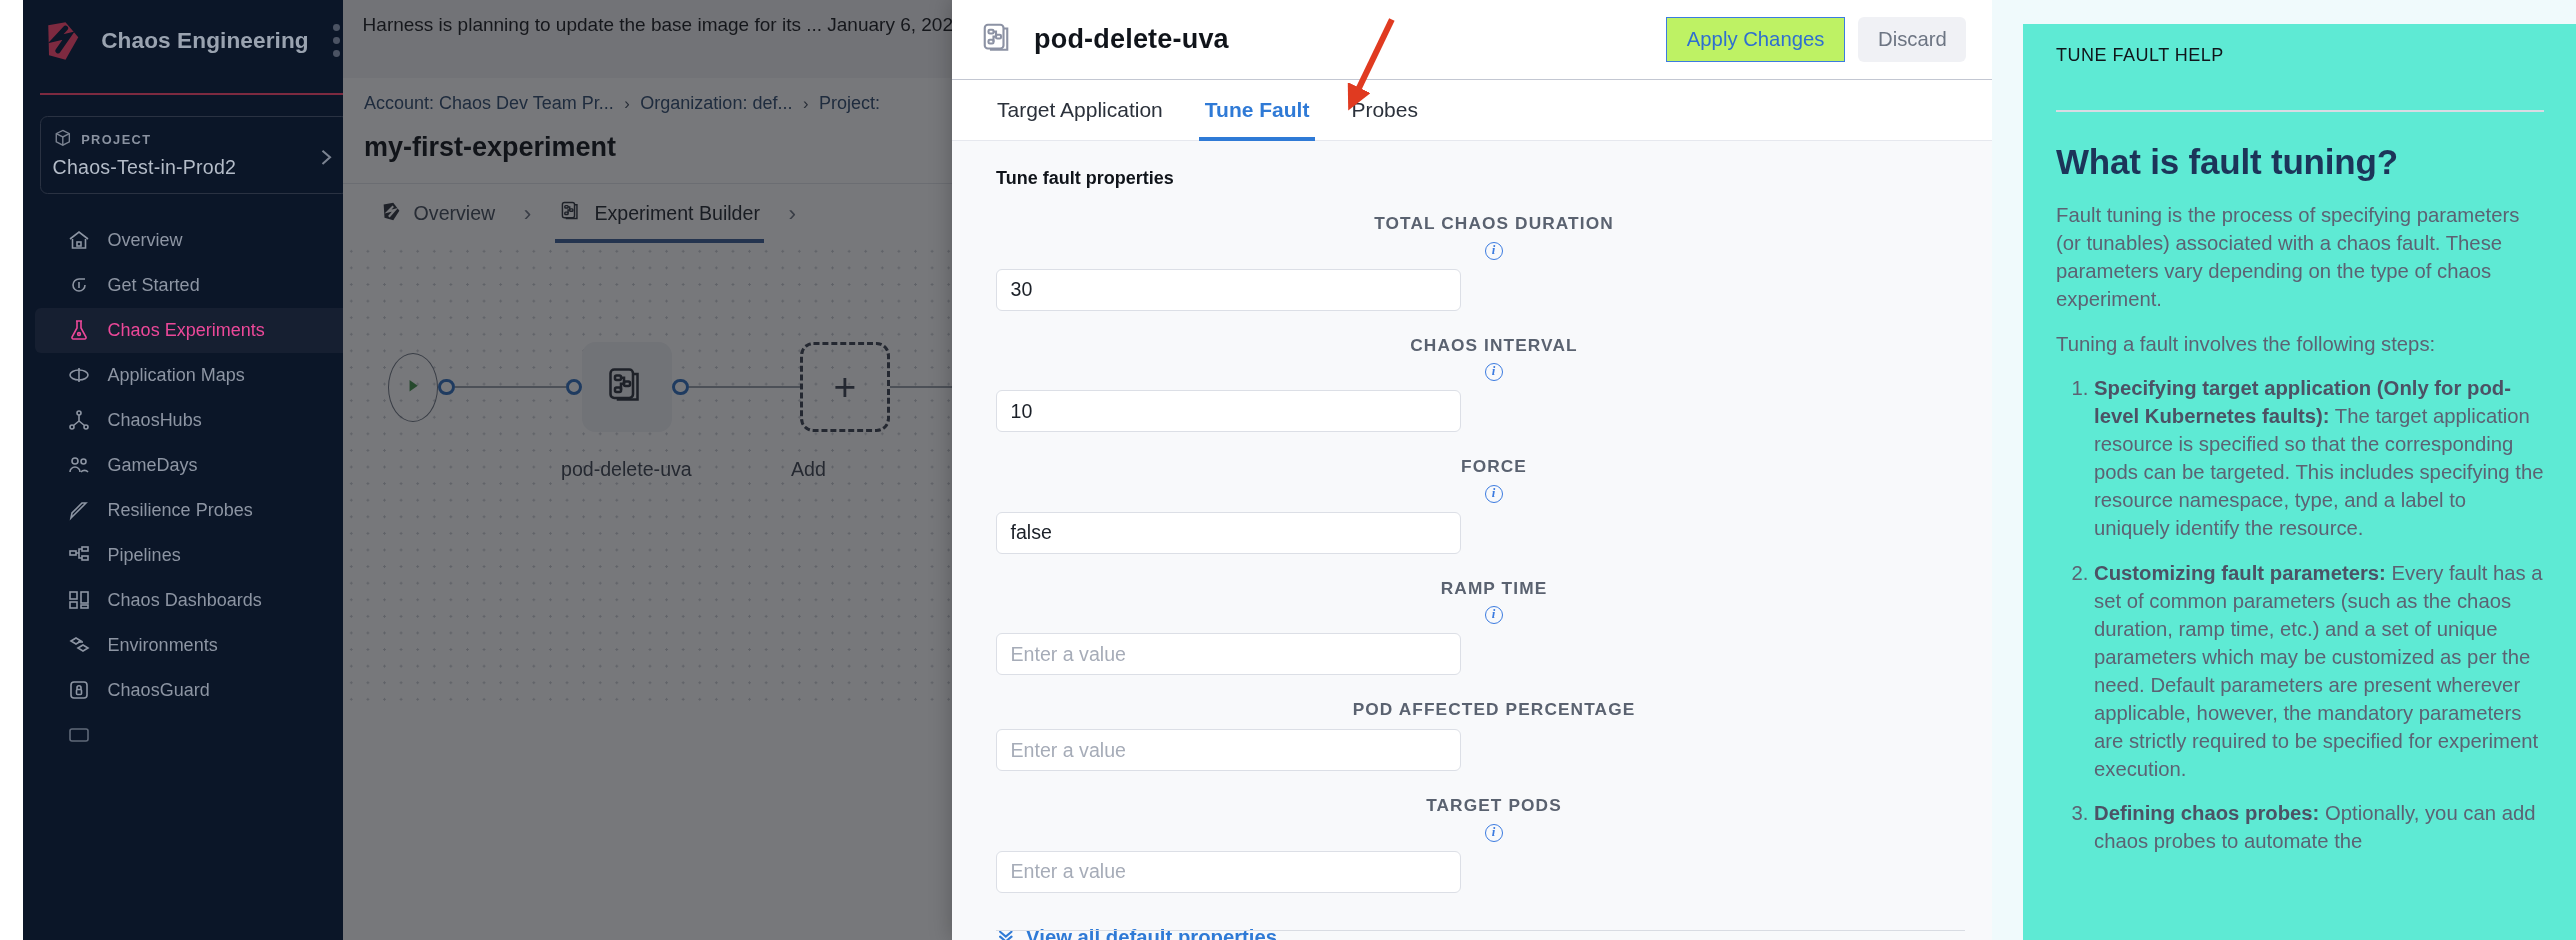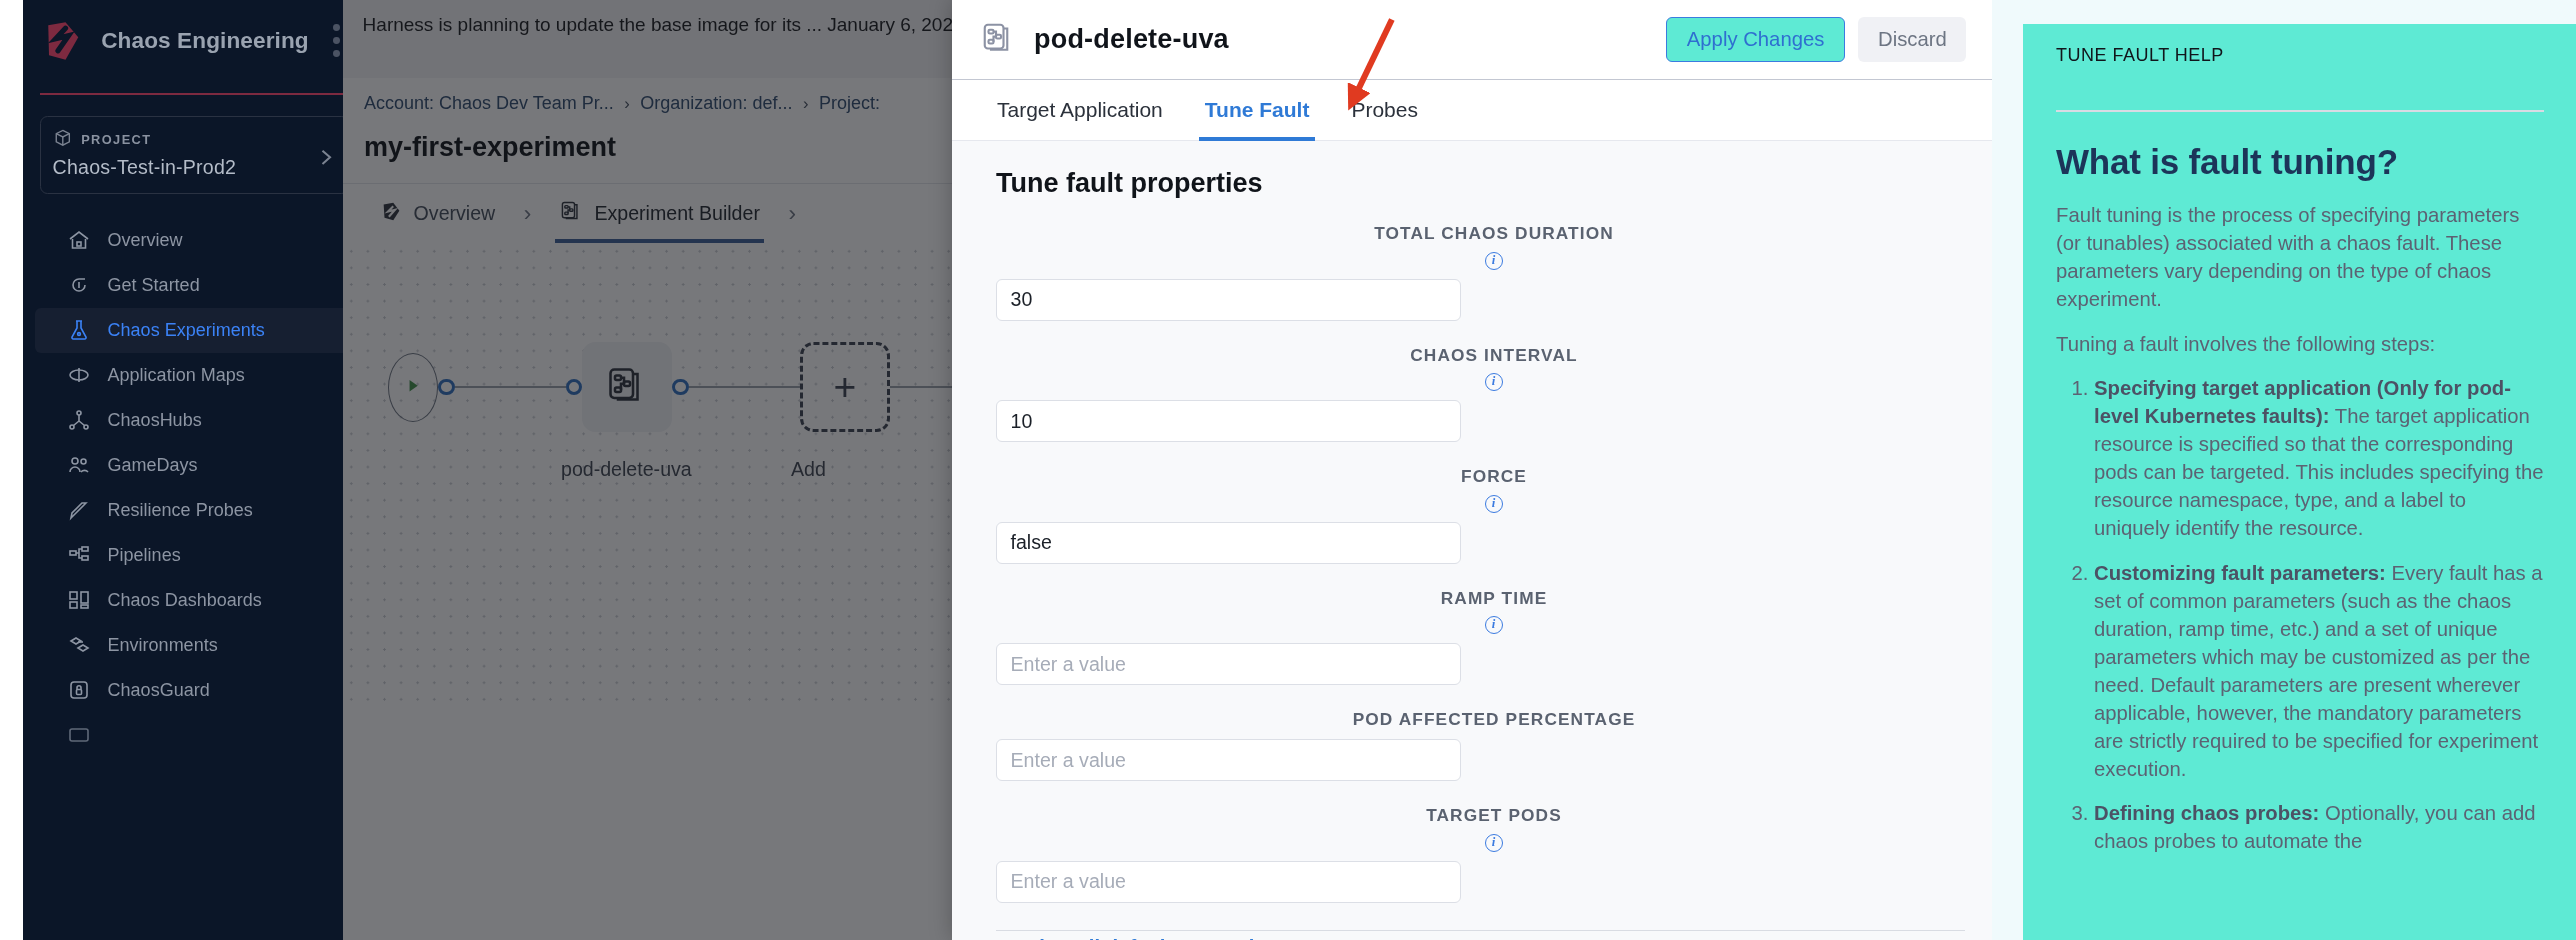--- a/index.html
+++ b/index.html
@@ -32,21 +32,21 @@
   .sb-proj-top { display: flex; align-items: center; gap: 9px; }
   .sb-proj-label { font-size: 12.8px; letter-spacing: 1.4px; color: #8a92a0; font-weight: 600; }
   .sb-proj-name { font-size: 19.6px; color: #b4bcc8; margin-top: 6px; letter-spacing: 0.2px; }
   .sb-proj-chev { position: absolute; right: 12px; top: 50%; transform: translateY(-35%); }
   .sb-nav { margin-top: 24px; }
   .sb-item {
     display: flex; align-items: center; gap: 16.6px;
     height: 45px; padding-left: 32px; margin: 0 12px; border-radius: 6px;
     font-size: 18px; color: #8d95a3; white-space: nowrap; cursor: pointer;
   }
-  .sb-item.active { background: #161f31; color: #3b82f6; align-items: center; }
+  .sb-item.active { background: #161f31; color: #ec4899; align-items: center; }
   .sb-item .ic { width: 24px; height: 24px; flex: 0 0 auto; display: block; }
 
   
   .page-behind {
     position: absolute; left: 343px; top: 0; width: 2233px; height: 940px;
     background: #ffffff; overflow: hidden;
   }
   .banner {
     position: relative; height: 78px; background: #f3f4f6;
     padding: 10.5px 90px 0 19.6px; color: #17181c; font-size: 19px; line-height: 28px;
@@ -90,38 +90,38 @@
   .modal {
     position: absolute; left: 952px; top: 0; width: 1040px; height: 940px;
     background: #ffffff; display: flex; flex-direction: column;
     box-shadow: 0 0 21px rgba(0,0,0,.25);
   }
   .modal-head { height: 79px; display: flex; align-items: center; padding: 0 25.6px 0 29px;
     flex: 0 0 auto; }
   .modal-title { font-size: 27px; font-weight: 700; color: #10141a; margin-left: 18px;
     letter-spacing: 0.2px; }
   .modal-actions { margin-left: auto; display: flex; gap: 13.5px; align-items: center; }
-  .btn-apply { border: 1.5px solid #3b7be0; color: #2f6fd0; background: #5eead4;
-    font-size: 20.3px; padding: 9.8px 19.6px; border-radius: 6px; font-weight: 400; cursor: pointer;
+  .btn-apply { border: 1.5px solid #3b7be0; color: #2f6fd0; background: #bef264;
+    font-size: 20.3px; padding: 9.8px 19.6px; border-radius: 0; font-weight: 400; cursor: pointer;
     font-family: "Liberation Sans", sans-serif; }
   .btn-discard { border: none; color: #6d7583; background: #f0f1f5;
     font-size: 20.3px; padding: 11.3px 19.6px; border-radius: 6px; cursor: pointer;
     font-family: "Liberation Sans", sans-serif; }
   .tabbar { height: 62px; border-top: 1.5px solid #c3c7d2; border-bottom: 1.5px solid #e6e8ee;
     display: flex; align-items: center; padding-left: 27px; gap: 6px; flex: 0 0 auto;
     background: #fff; }
   .tab { font-size: 21px; color: #2b313b; padding: 0 18px; height: 62px;
     display: flex; align-items: center; position: relative; cursor: pointer; }
   .tab.active { color: #2f7ad6; font-weight: 600; }
   .tab.active::after { content: ""; position: absolute; left: 12px; right: 12px; bottom: 0;
     height: 4.5px; background: #2f7ad6; }
   .form-area { flex: 1 1 auto; background: #f8f9fb; padding: 27px 0 0 0;
     position: relative; overflow: hidden; }
   .form-inner { padding-left: 44px; }
-  .form-h { font-size: 27px; font-weight: 700; color: #10141a; }
+  .form-h { font-size: 18px; font-weight: 700; color: #10141a; }
   .field { margin-top: 24px; }
   .field-label { font-size: 17.3px; letter-spacing: 1.1px; color: #5a6270; font-weight: 600;
     display: flex; align-items: center; gap: 7.5px; flex-direction: column; }
   .info-i { width: 18px; height: 18px; border: 1.5px solid #3b7be0; border-radius: 50%;
     color: #3b7be0; font-size: 12.8px; line-height: 15px; text-align: center;
     font-family: "Liberation Serif", serif; font-style: italic; font-weight: 700; flex: 0 0 auto; }
   .input { margin-top: 9px; width: 465px; height: 42px; background: #fff;
     border: 1.5px solid #dcdfe6; border-radius: 6px; padding: 0 13.5px;
     font-size: 19.6px; color: #1b2028; font-family: "Liberation Sans", sans-serif;
     display: flex; align-items: center; }

